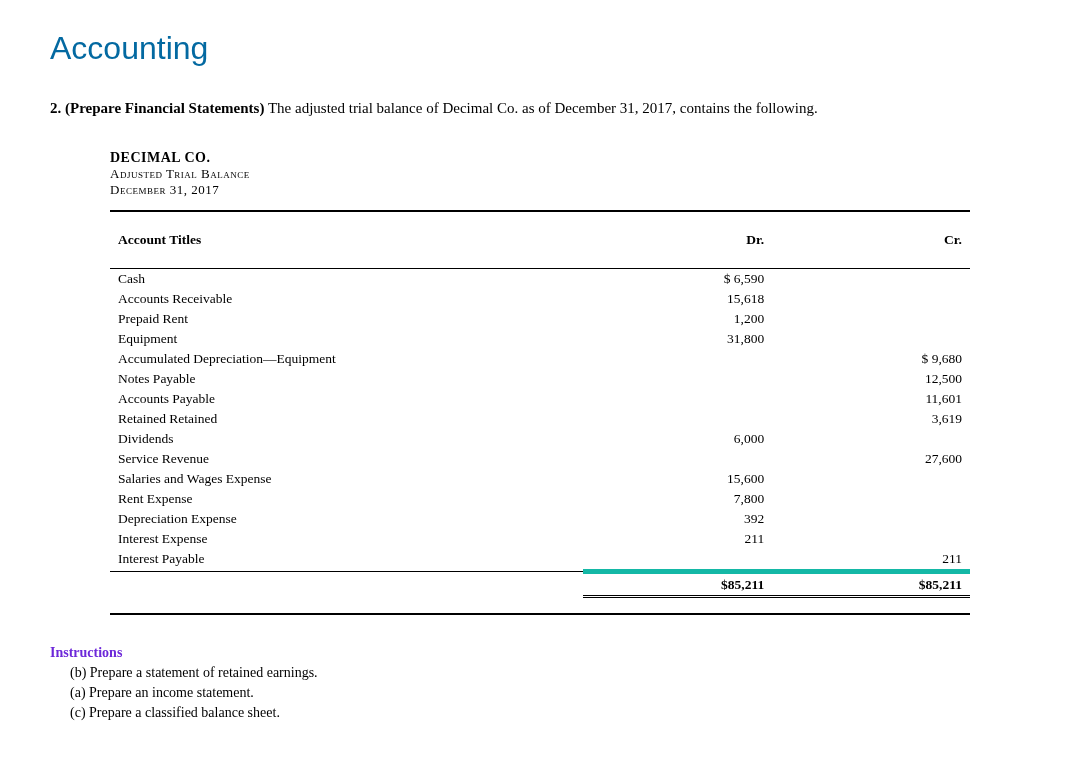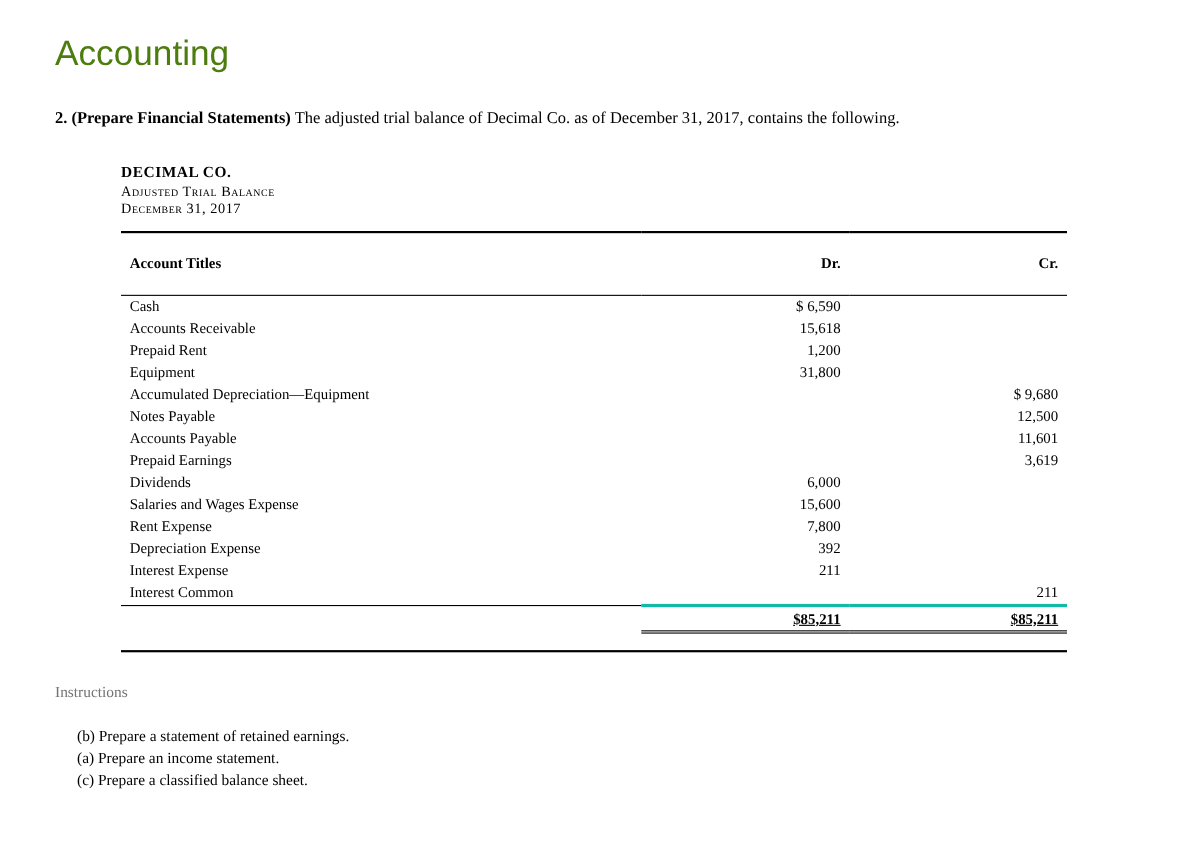--- a/index.html
+++ b/index.html
@@ -15,21 +15,21 @@
       width: 1080px;
       min-height: 783px;
       padding: 30px 50px;
     }
 
     .page-title {
       font-family: Arial, Helvetica, sans-serif;
       font-size: 32px;
       font-weight: normal;
       margin-bottom: 30px;
-      color: #4d7c0f;
+      color: #0369a1;
     }
 
     .problem-statement {
       font-size: 15px;
       line-height: 1.5;
       margin-bottom: 30px;
       max-width: 900px;
     }
 
     .problem-statement strong {
@@ -98,39 +98,38 @@
     }
 
     .total-row td {
       border-top: 1px solid #000;
       padding-top: 3px;
       font-weight: bold;
     }
 
     .total-row td.col-dr,
     .total-row td.col-cr {
-      border-top: 3px solid #14b8a6;
-      text-decoration: underline;
+      border-top: 5px solid #14b8a6;
     }
 
     .double-underline {
       border-bottom: 3px double #000 !important;
       padding-bottom: 2px;
     }
 
     .instructions-section {
       margin-top: 20px;
       font-size: 14px;
     }
 
     .instructions-label {
-      color: #737373;
-      font-weight: normal;
-      font-size: 14px;
-      margin-bottom: 24px;
+      color: #6d28d9;
+      font-weight: bold;
+      font-size: 14px;
+      margin-bottom: 4px;
     }
 
     .instructions-list {
       list-style: none;
       padding-left: 20px;
     }
 
     .instructions-list li {
       margin-bottom: 4px;
       font-size: 14px;
@@ -196,51 +195,56 @@
           <td class="col-account">Notes Payable</td>
           <td class="col-dr"></td>
           <td class="col-cr">12,500</td>
         </tr>
         <tr>
           <td class="col-account">Accounts Payable</td>
           <td class="col-dr"></td>
           <td class="col-cr">11,601</td>
         </tr>
         <tr>
-          <td class="col-account">Prepaid Earnings</td>
+          <td class="col-account">Retained Retained</td>
           <td class="col-dr"></td>
           <td class="col-cr">3,619</td>
         </tr>
         <tr>
           <td class="col-account">Dividends</td>
           <td class="col-dr">6,000</td>
           <td class="col-cr"></td>
         </tr>
         <tr>
+          <td class="col-account">Service Revenue</td>
+          <td class="col-dr"></td>
+          <td class="col-cr">27,600</td>
+        </tr>
+        <tr>
           <td class="col-account">Salaries and Wages Expense</td>
           <td class="col-dr">15,600</td>
           <td class="col-cr"></td>
         </tr>
         <tr>
           <td class="col-account">Rent Expense</td>
           <td class="col-dr">7,800</td>
           <td class="col-cr"></td>
         </tr>
         <tr>
           <td class="col-account">Depreciation Expense</td>
           <td class="col-dr">392</td>
           <td class="col-cr"></td>
         </tr>
         <tr>
           <td class="col-account">Interest Expense</td>
           <td class="col-dr">211</td>
           <td class="col-cr"></td>
         </tr>
         <tr>
-          <td class="col-account">Interest Common</td>
+          <td class="col-account">Interest Payable</td>
           <td class="col-dr"></td>
           <td class="col-cr">211</td>
         </tr>
         <tr class="total-row">
           <td class="col-account"></td>
           <td class="col-dr double-underline">$85,211</td>
           <td class="col-cr double-underline">$85,211</td>
         </tr>
       </tbody>
   </table>

